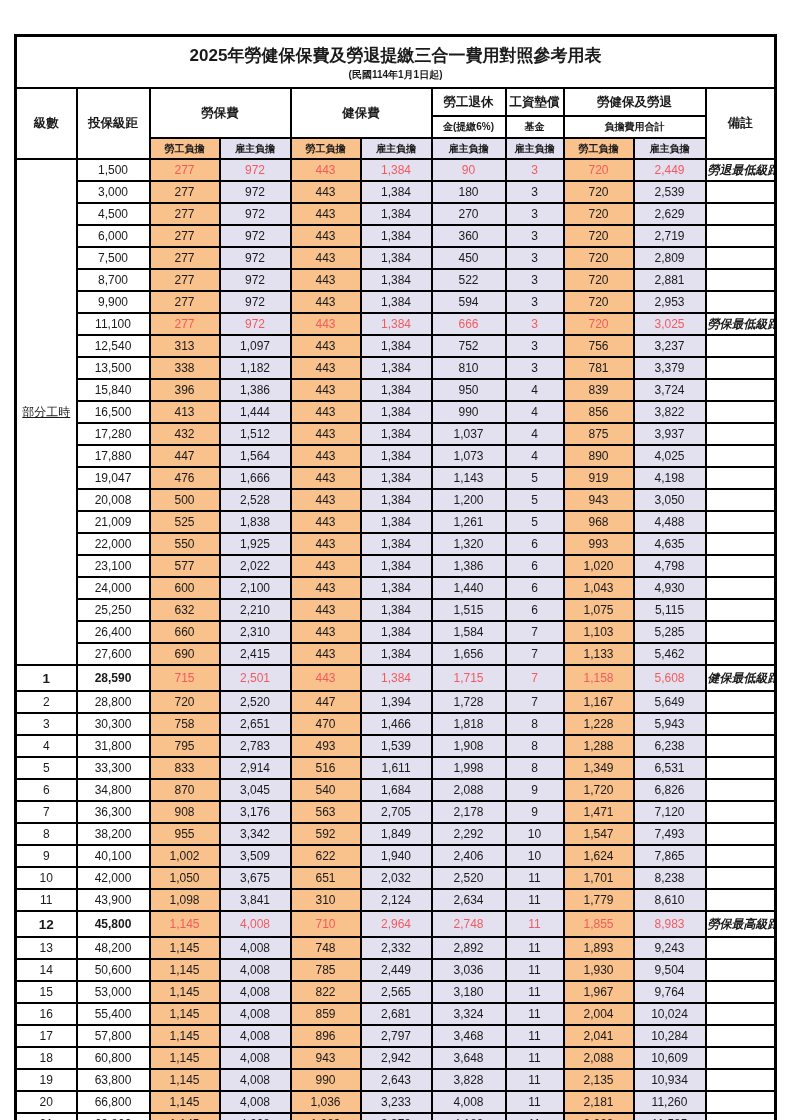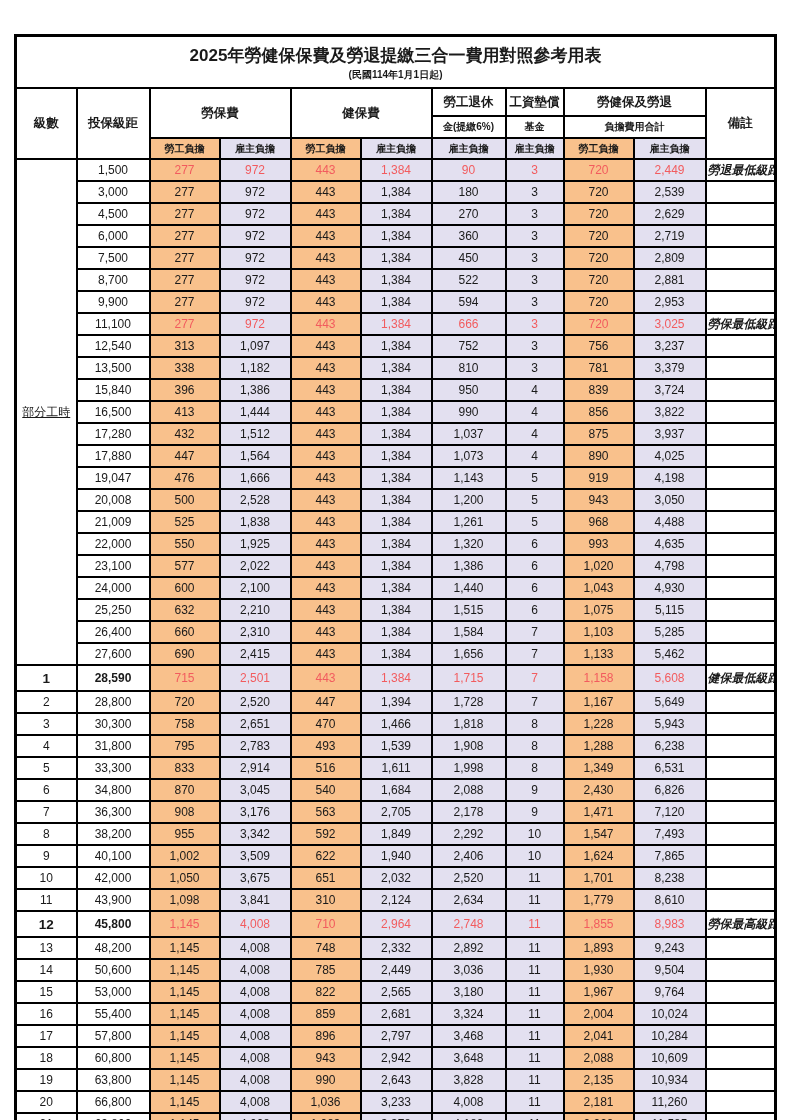--- a/index.html
+++ b/index.html
@@ -461,21 +461,21 @@
         </tr>
         <tr>
           <td class="c-level">6</td>
           <td class="c-bracket">34,800</td>
           <td class="emp">870</td>
           <td class="er">3,045</td>
           <td class="emp">540</td>
           <td class="er">1,684</td>
           <td class="er">2,088</td>
           <td class="er">9</td>
-          <td class="emp">2,430</td>
+          <td class="emp">1,720</td>
           <td class="er">6,826</td>
           <td class="c-remark"></td>
         </tr>
         <tr>
           <td class="c-level">7</td>
           <td class="c-bracket">36,300</td>
           <td class="emp">908</td>
           <td class="er">3,176</td>
           <td class="emp">563</td>
           <td class="er">2,705</td>

